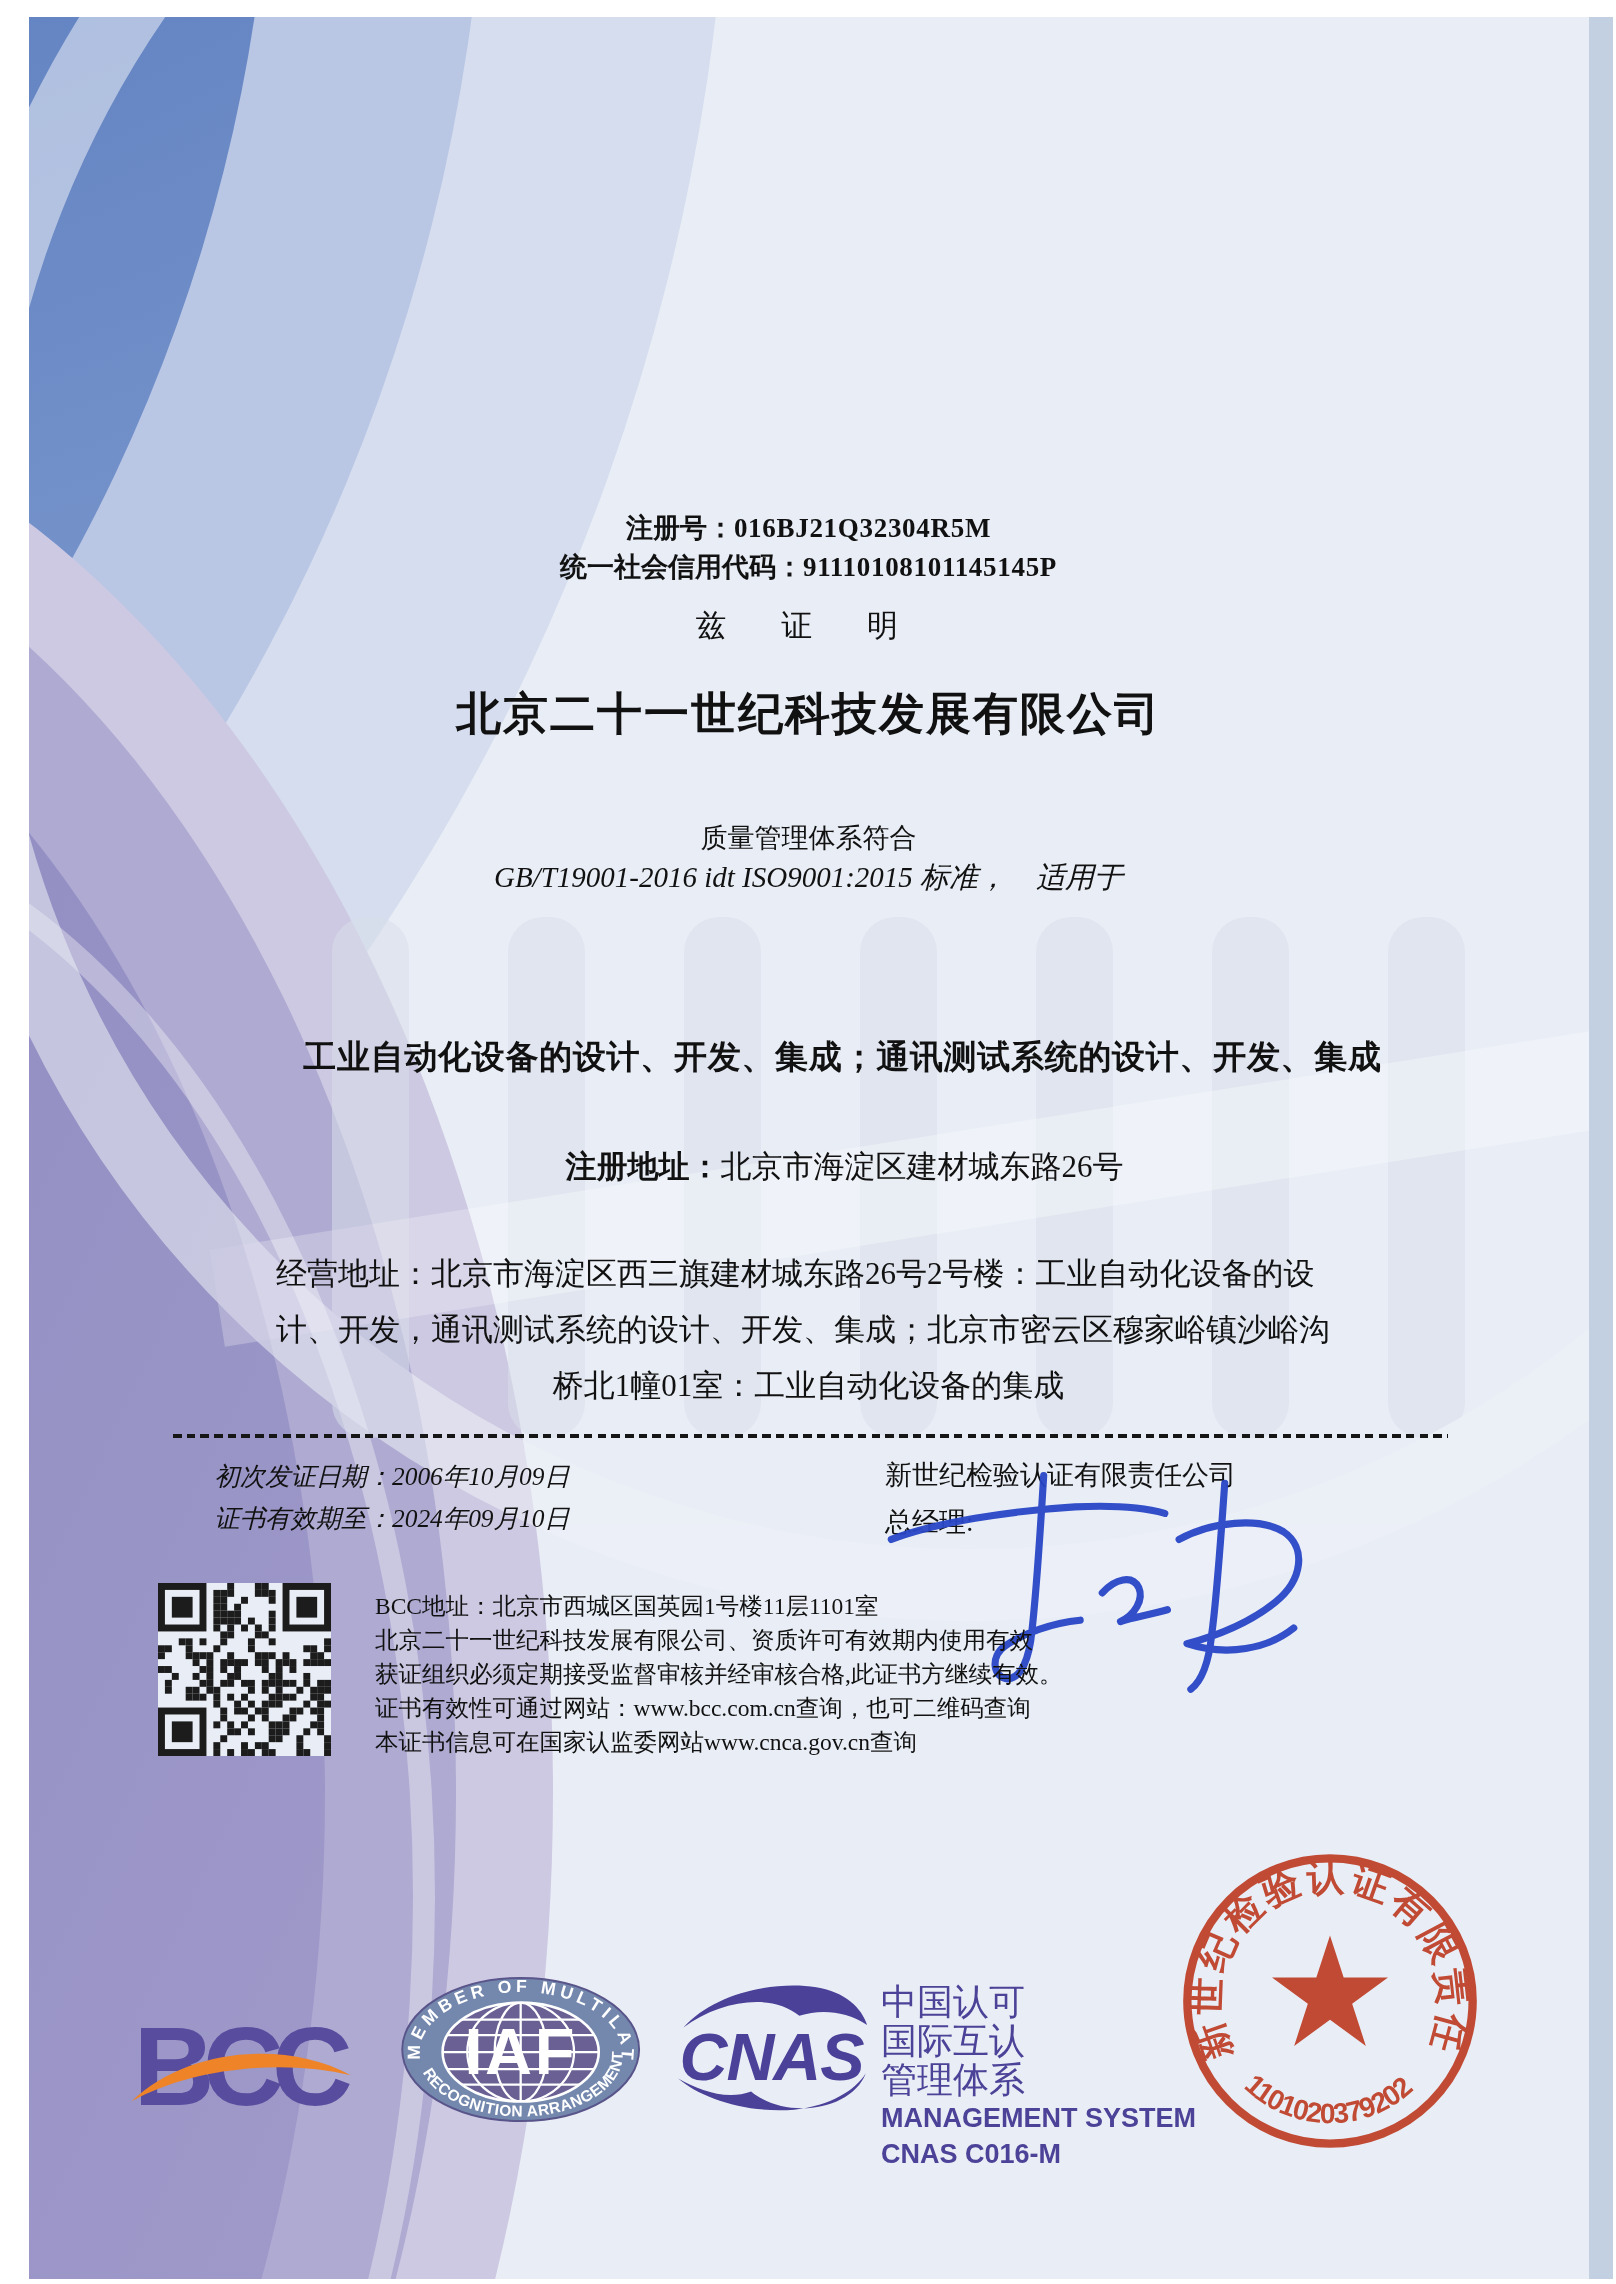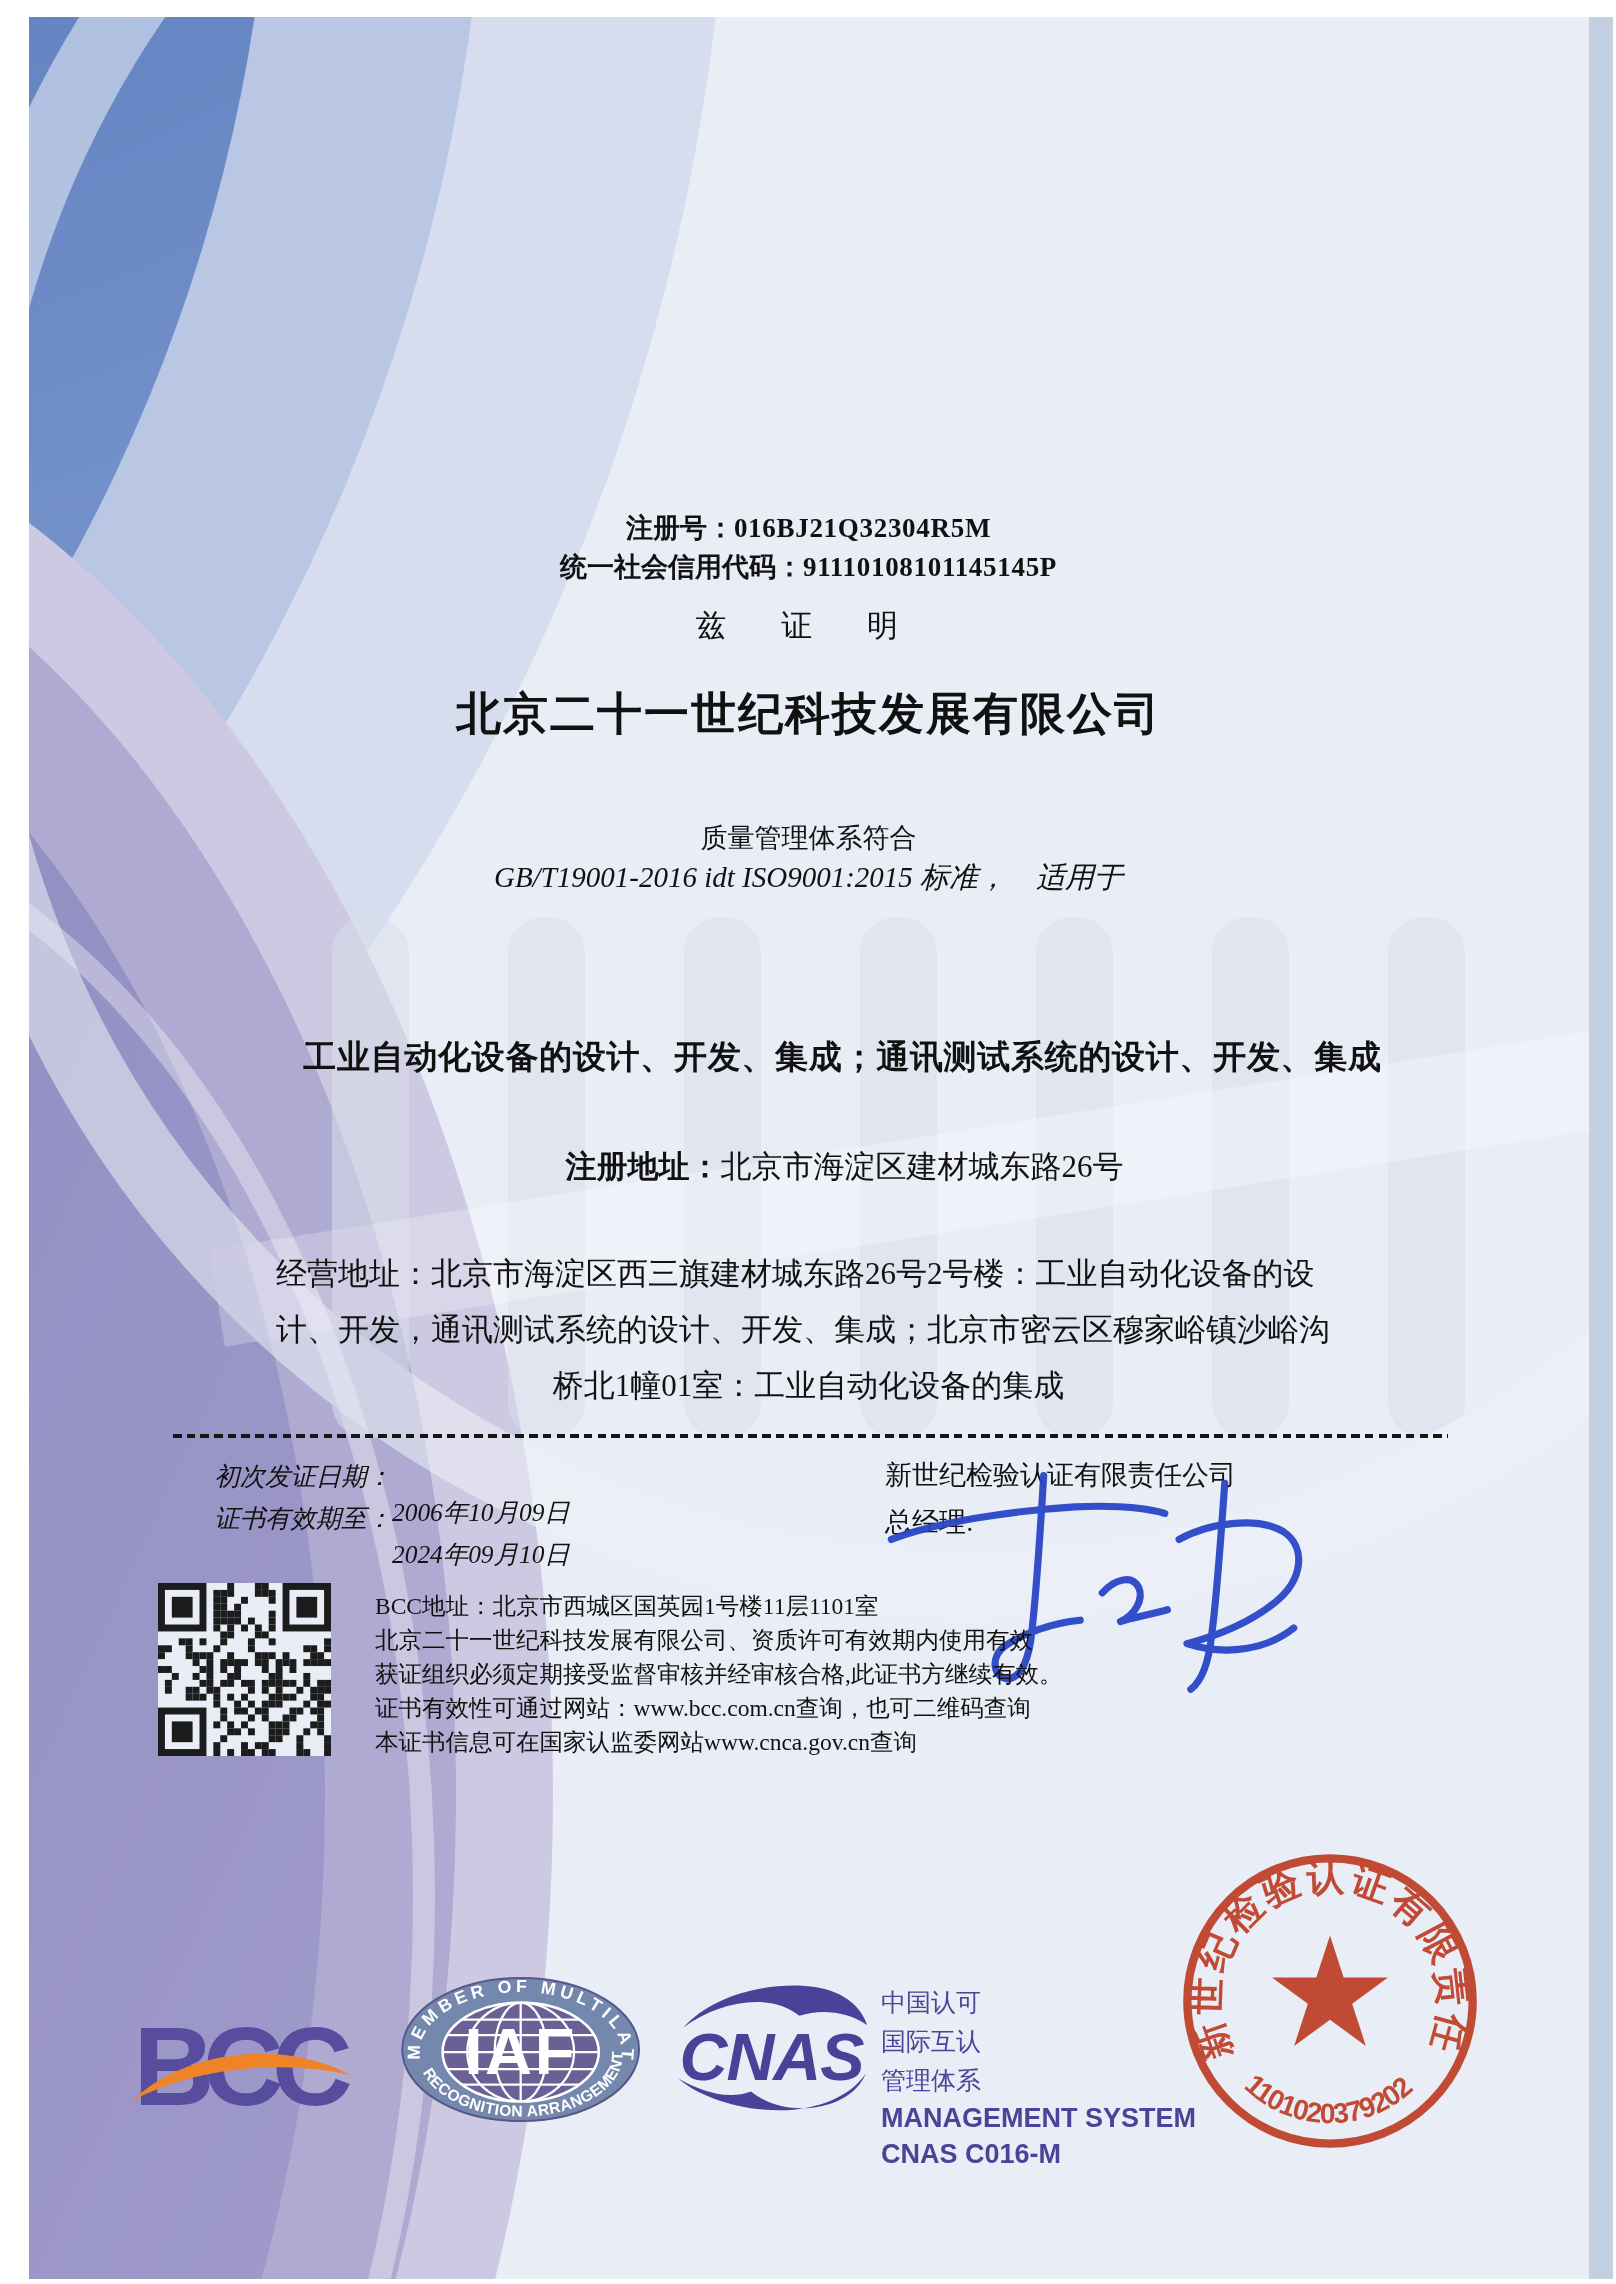--- a/index.html
+++ b/index.html
@@ -35,25 +35,25 @@
   .sysline{font-size:27px;}
   .stdline{font-size:29px;font-style:italic;}
   .scope{font-size:33px;font-weight:700;font-family:"Liberation Sans",sans-serif;letter-spacing:0.7px;}
   .addr{font-size:31px;}
   .addr .lab{font-family:"Liberation Sans",sans-serif;font-weight:700;}
   .bizline{font-size:31px;white-space:nowrap;}
   .dash{height:3.9px;background:repeating-linear-gradient(90deg,#161616 0 8.5px,transparent 8.5px 13.7px);}
   .dates{font-size:25.4px;}
   .dates .drow{display:flex;height:42px;line-height:42px;font-style:italic;}
   .dates .dlab{width:196px;text-align:right;}
-  .dates .dval{width:215px;text-align:left;margin-top:36px;}
+  .dates .dval{width:215px;text-align:left;}
   .issuer{font-size:27px;}
   .fineprint{font-size:23.5px;line-height:34px;white-space:nowrap;}
   .accr{color:#4c4298;}
-  .accr .zh{font-size:25px;line-height:39px;}
+  .accr .zh{font-size:36px;line-height:39px;}
   .accr .en{font-family:"Liberation Sans",sans-serif;font-weight:700;font-size:27px;line-height:36px;}
   .frame{position:absolute;background:#ffffff;}
   svg text{font-family:"Liberation Sans","DejaVu Sans",sans-serif;}
 </style>
 </head>
 <body>
 
 <div class="page">
   <div class="paper">
     <div class="band c3"></div>

